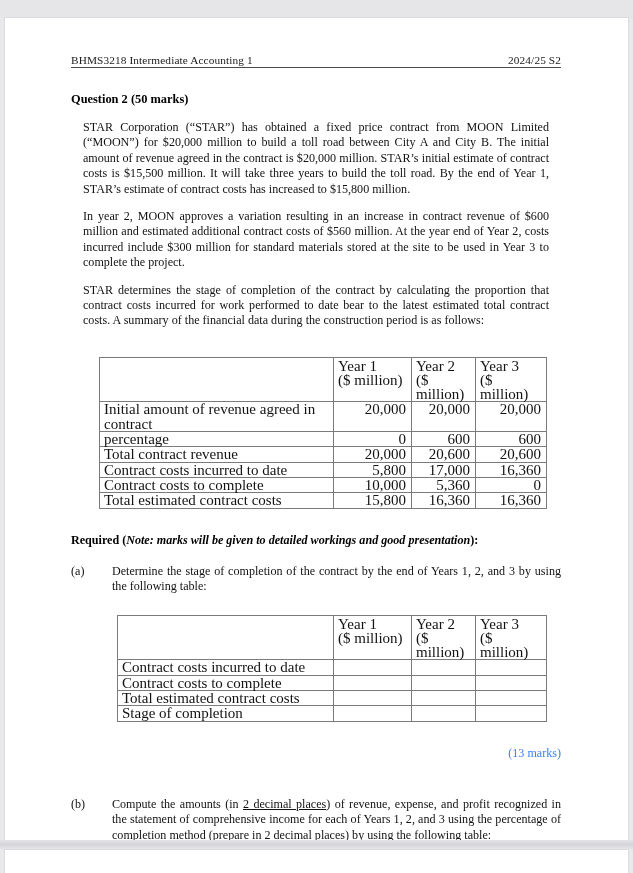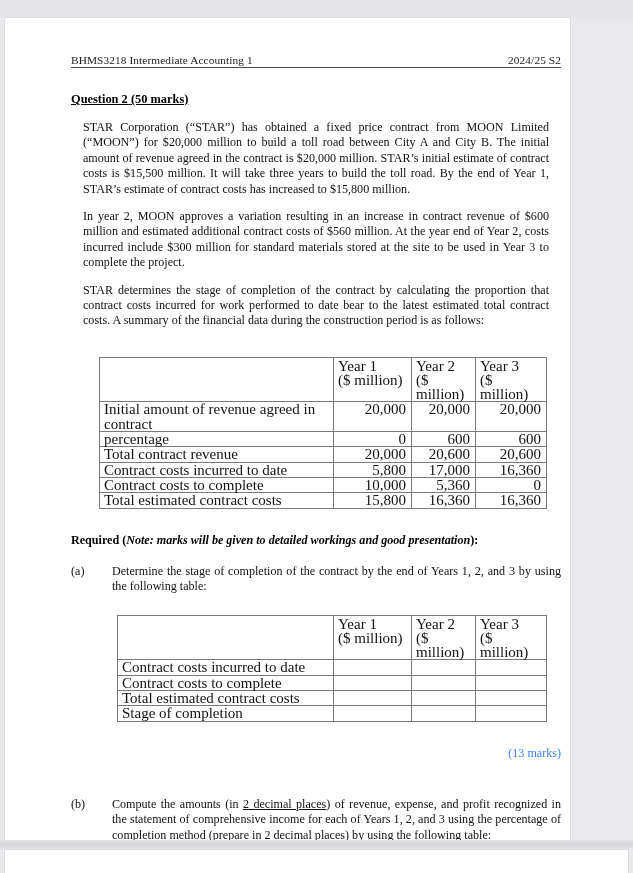--- a/index.html
+++ b/index.html
@@ -28,21 +28,21 @@
     left: 0; top: 0;
     width: 633px; height: 18px;
     background: #e6e6e9;
   }
 
   
   .page {
     position: absolute;
     left: 5px;
     top: 18px;
-    width: 565px;
+    width: 623px;
     height: 822px;
     background: #ffffff;
     box-sizing: border-box;
     box-shadow: 0 0 0 1px #dcdce0;
   }
 
   
   .page-gap {
     position: absolute;
     left: 0;
@@ -84,21 +84,20 @@
   .spacer-24 { height: 24px; }
   .spacer-16 { height: 16px; }
   .spacer-12 { height: 12px; }
   .spacer-20 { height: 20px; }
 
   .q-title {
     font-size: 12.4px;
     font-weight: bold;
     color: #000;
     margin-bottom: 13px;
-    text-decoration: underline;
   }
 
   p.body {
     margin: 12px;
     font-size: 12.1px;
     line-height: 15.4px;
     text-align: justify;
     text-justify: inter-word;
     color: #121212;
   }

